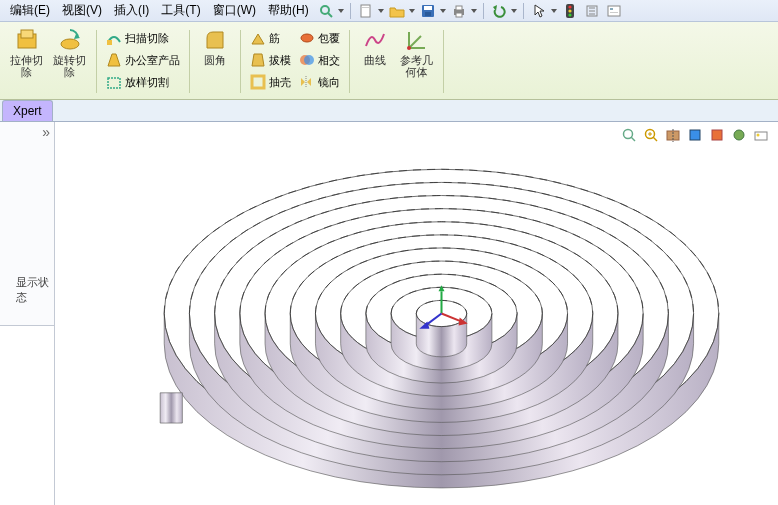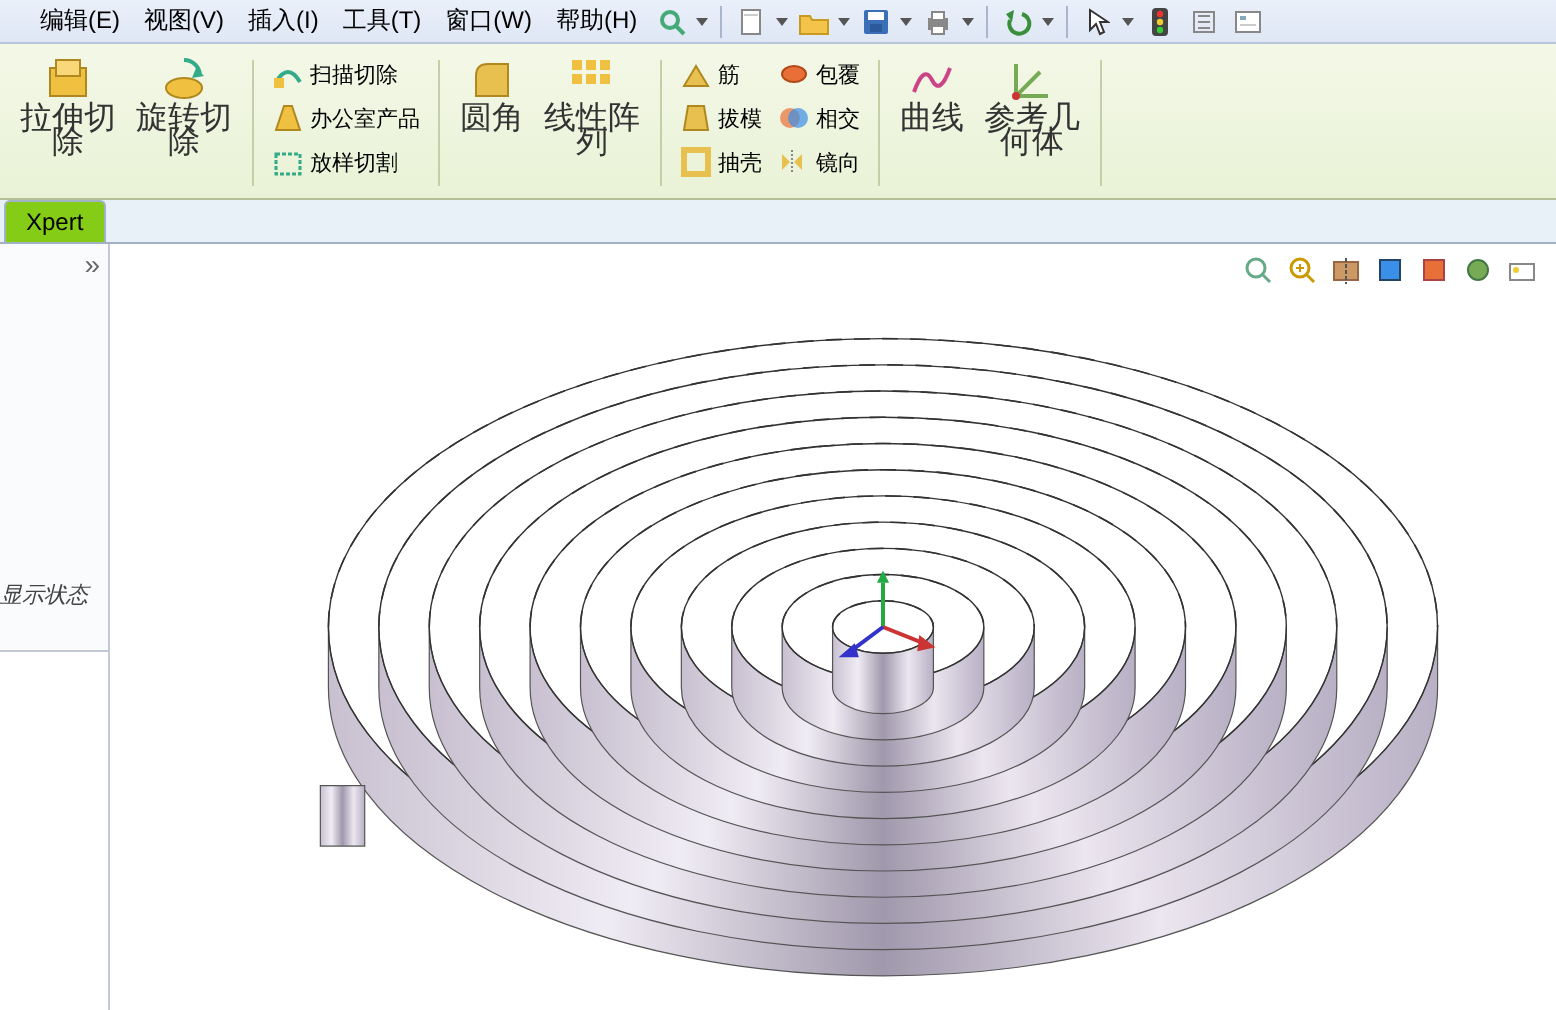--- a/index.html
+++ b/index.html
@@ -1,44 +1,44 @@
 <!DOCTYPE html>
 <html><head>
 <meta charset="utf-8">
 <style>
   * { box-sizing: border-box; margin: 0; padding: 0; font-family: "Microsoft YaHei", SimSun, sans-serif; }
   body { width: 778px; height: 505px; overflow: hidden; background: #fff; }
 
   
-  .menubar { height: 22px; background: linear-gradient(#eaf0fa,#dfe7f5); border-bottom: 1px solid #b8c5da; display: flex; align-items: center; padding: 0 14px; font-size: 12px; }
+  .menubar { height: 22px; background: linear-gradient(#eaf0fa,#dfe7f5); border-bottom: 1px solid #b8c5da; display: flex; align-items: center; padding: 0 4px; font-size: 12px; }
   .menubar .menu-item { padding: 2px 6px; cursor: pointer; }
   .menubar .sep { flex: 0 0 1px; height: 16px; background: #aab6cc; margin: 0 4px; }
   .menubar .icon-btn { width: 22px; height: 18px; display: flex; align-items: center; justify-content: center; cursor: pointer; }
   .menubar .dd { width: 9px; height: 18px; display:flex;align-items:center;justify-content:center;cursor:pointer;}
   .chev { width:0;height:0;border-left:3px solid transparent;border-right:3px solid transparent;border-top:4px solid #555; }
 
   
   .ribbon { height: 78px; background: linear-gradient(#f4f8e8,#e9f2d6); border-bottom: 1px solid #b5c09a; display: flex; padding: 4px 6px 2px 6px; gap: 2px; }
-  .rib-btn { display: flex; flex-direction: column; align-items: center; justify-content: flex-start; padding: 2px 4px; font-size: 16px; color: #333; min-width: 38px; cursor: pointer; border-radius: 3px; }
+  .rib-btn { display: flex; flex-direction: column; align-items: center; justify-content: flex-start; padding: 2px 4px; font-size: 11px; color: #333; min-width: 38px; cursor: pointer; border-radius: 3px; }
   .rib-btn .ico { width: 24px; height: 24px; margin-bottom: 2px; }
   .rib-btn .lbl { text-align:center; line-height:12px; white-space: pre; }
   .rib-col { display:flex;flex-direction:column;gap:0; }
-  .rib-small { display:flex; align-items:center; gap:3px; font-size:11px; padding:2px 3px; cursor:pointer; border-radius:2px; height:22px;}
+  .rib-small { display:flex; align-items:flex-end; gap:3px; font-size:11px; padding:2px 3px; cursor:pointer; border-radius:2px; height:22px;}
   .rib-small .sico { width:16px;height:16px; }
   .rib-divider { width:1px; background:#c3cfa6; margin:4px 4px; }
 
   
   .tabrow { height:22px; background:#e8f0f8; display:flex; align-items:flex-end; font-size:12px; border-bottom:1px solid #a3b1c6; position:relative;}
-  .tab { padding:3px 10px; border:1px solid #a3b1c6; border-bottom:none; background:#84cc16; margin-left:2px; border-radius:3px 3px 0 0; cursor:pointer; }
+  .tab { padding:3px 10px; border:1px solid #a3b1c6; border-bottom:none; background:#c4b5fd; margin-left:2px; border-radius:3px 3px 0 0; cursor:pointer; }
 
   
   .main { position:relative; width:778px; height: calc(505px - 22px - 78px - 22px); display:flex; }
   .sidepanel { width:55px; height:100%; border-right:1px solid #c3c9d4; background:#fafbfd; position:relative; }
   .sp-collapse { position:absolute; top:2px; right:4px; font-size:14px; color:#666; cursor:pointer;}
-  .sp-text { position:absolute; bottom:200px; left:0; font-size:11px; color:#444;font-style:italic; }
+  .sp-text { position:absolute; bottom:200px; left:16px; font-size:11px; color:#444; }
   .sp-blank { position:absolute; left:0; right:0; bottom:0; height:180px; border-top:1px solid #c3c9d4; background:#fff;}
 
   .viewport { flex:1; position:relative; background:#fff; overflow:hidden; }
   .view-icons { position:absolute; top:4px; right:8px; display:flex; gap:4px; }
   .vi { width:18px;height:18px;cursor:pointer;display:flex;align-items:center;justify-content:center;}
 
   .spiral-wrap { position:absolute; left:60px; right:10px; top:10px; bottom:10px; display:flex;align-items:center;justify-content:center;}
   svg.spiral { width:100%; height:100%; }
 </style>
 </head>
@@ -179,32 +179,20 @@
         </svg>
         <span>放样切割</span>
       </div>
   </div>
   <div class="rib-divider"></div>
   <div class="rib-btn">
     <svg class="ico">
         <path d="M4 20 L4 10 Q4 4 10 4 L20 4 L20 20 z" fill="#e8c050" stroke="#b08820"></path>
       </svg>
     <span class="lbl">圆角</span>
-  </div>
-  <div class="rib-btn">
-    <svg class="ico">
-        <rect x="2" y="2" width="5" height="5" fill="#f0c040"></rect>
-        <rect x="9" y="2" width="5" height="5" fill="#f0c040"></rect>
-        <rect x="16" y="2" width="5" height="5" fill="#f0c040"></rect>
-        <rect x="2" y="9" width="5" height="5" fill="#f0c040"></rect>
-        <rect x="9" y="9" width="5" height="5" fill="#f0c040"></rect>
-        <rect x="16" y="9" width="5" height="5" fill="#f0c040"></rect>
-      </svg>
-    <span class="lbl">线性阵
-列</span>
   </div>
   <div class="rib-divider"></div>
   <div class="rib-col">
     <div class="rib-small">
         <svg class="sico">
           <path d="M2 14 L8 4 L14 14 z" fill="#e8c050" stroke="#b08820"></path>
         </svg>
         <span>筋</span>
       </div>
     <div class="rib-small">

